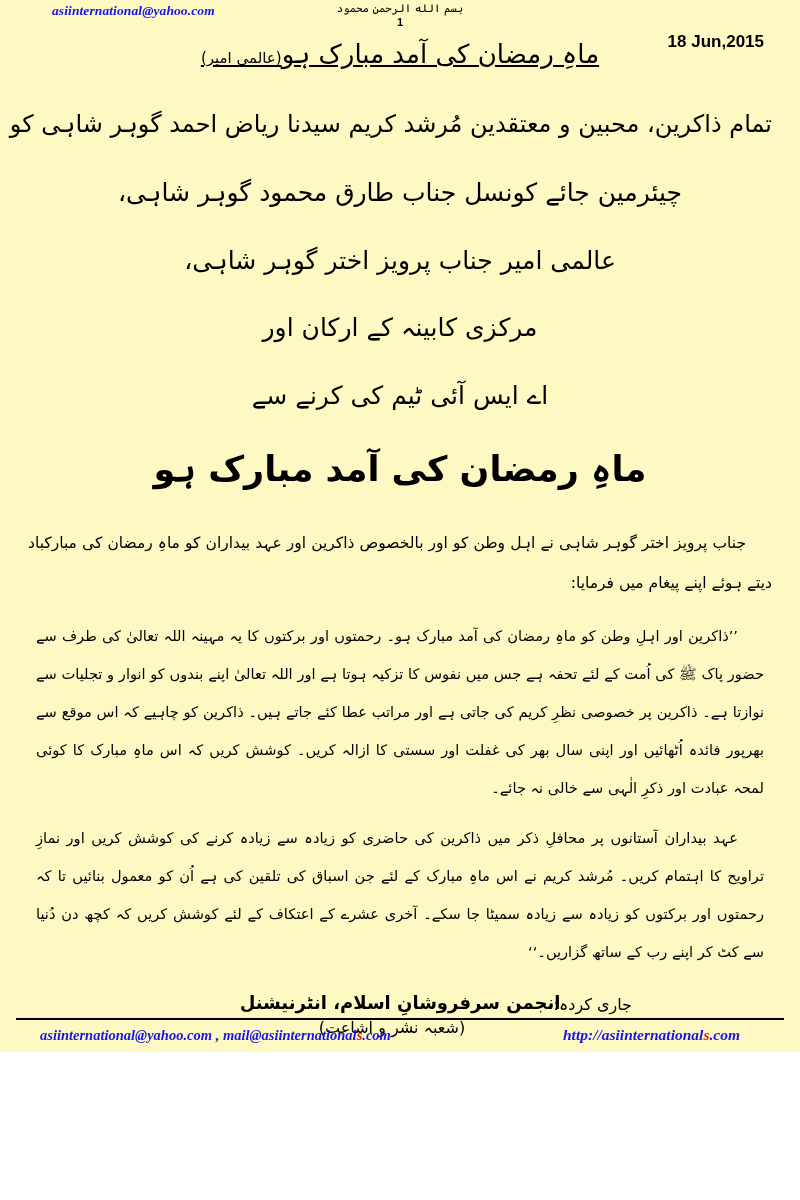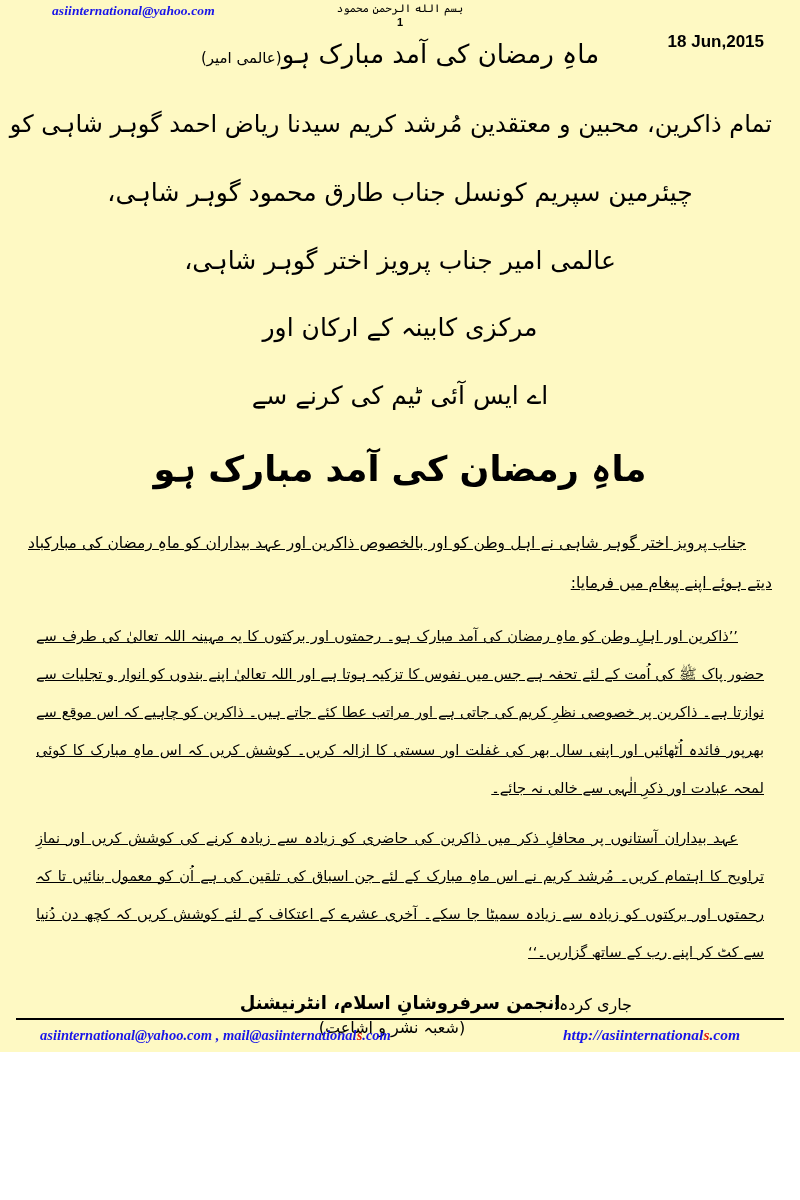--- a/index.html
+++ b/index.html
@@ -74,20 +74,21 @@
     left: 0;
     right: 0;
     top: 36px;
     text-align: center;
     direction: rtl;
     font-family: "DejaVu Sans", "Liberation Sans", sans-serif;
     font-size: 26px;
     line-height: 1.45;
     color: #000000;
     white-space: nowrap;
+    text-decoration: underline;
   }
   .doc-title .sub {
     font-size: 15px;
   }
 
   
   .salutation {
     direction: rtl;
     text-align: center;
     padding: 14px 28px 0 28px;
@@ -115,21 +116,20 @@
     line-height: 1.2;
     color: #000000;
     margin: 26px 0 34px 0;
     white-space: nowrap;
   }
 
   
   .body-wrap {
     direction: rtl;
     padding: 0 28px;
-    text-decoration: underline;
   }
   .para {
     font-family: "DejaVu Sans", "Liberation Sans", sans-serif;
     font-size: 15.5px;
     line-height: 2.55;
     color: #000000;
     text-align: justify;
     margin: 0 0 12px 0;
     text-indent: 26px;
   }
@@ -229,21 +229,21 @@
 
     <div class="header-date">18 Jun,2015</div>
 
     <div class="doc-title">
       <span>ماہِ رمضان کی آمد مبارک ہو</span><span class="sub">(عالمی امیر)</span>
     </div>
   </div>
 
   <div class="salutation">
     <div class="line l1">تمام ذاکرین، محبین و معتقدین مُرشد کریم سیدنا ریاض احمد گوہر شاہی کو اور تمام اہل وطن کو</div>
-    <div class="line">چیئرمین سپریم کونسل جناب طارق محمود گوہر شاہی،</div>
+    <div class="line">چیئرمین جائے کونسل جناب طارق محمود گوہر شاہی،</div>
     <div class="line">عالمی امیر جناب پرویز اختر گوہر شاہی،</div>
     <div class="line">مرکزی کابینہ کے ارکان اور</div>
     <div class="line">اے ایس آئی ٹیم کی کرنے سے</div>
   </div>
 
   <div class="headline">ماہِ رمضان کی آمد مبارک ہو</div>
 
   <div class="body-wrap">
     <p class="para intro">جناب پرویز اختر گوہر شاہی نے اہل وطن کو اور بالخصوص ذاکرین اور عہد بیداران کو ماہِ رمضان کی مبارکباد دیتے ہوئے اپنے پیغام میں فرمایا:</p>
 

